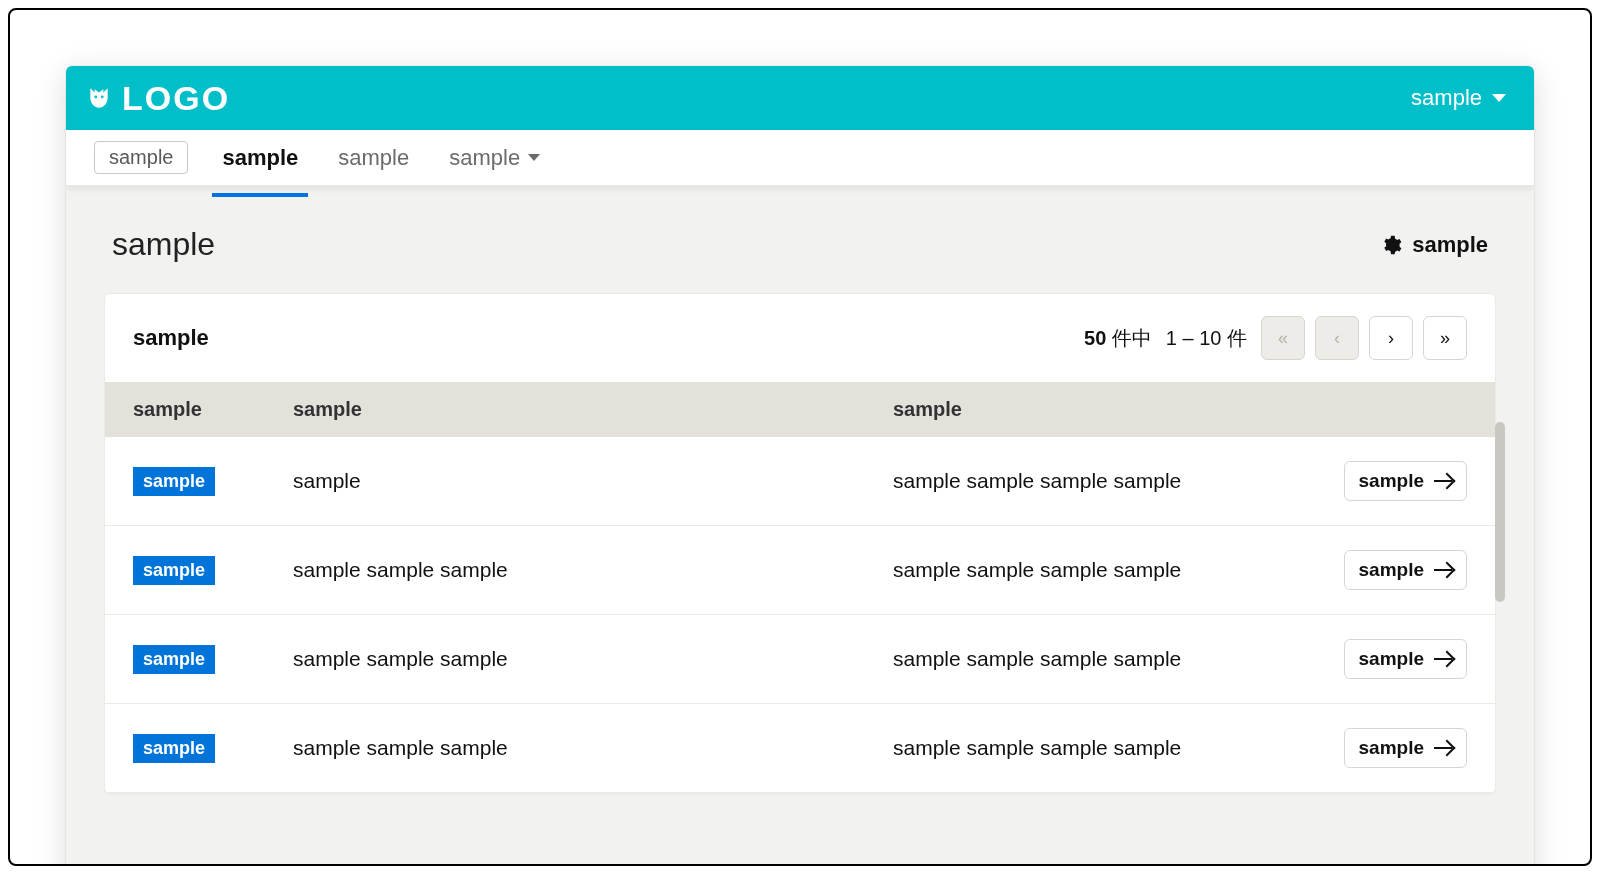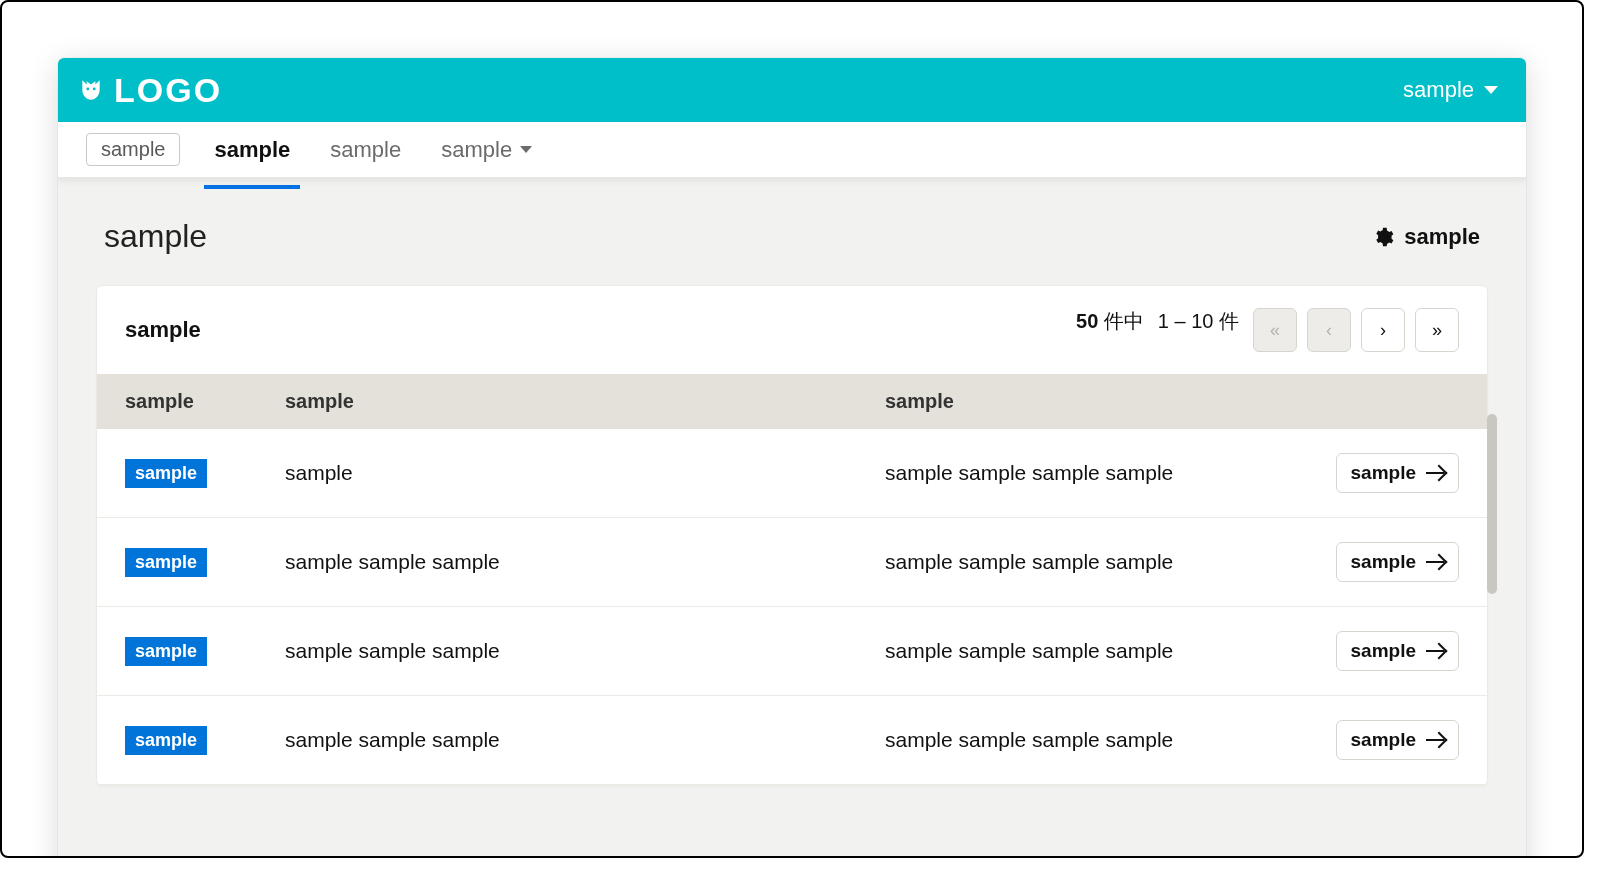--- a/index.html
+++ b/index.html
@@ -8,20 +8,21 @@
     background: #fff;
     width: 1600px;
     height: 874px;
     overflow: hidden;
   }
   .outer-frame {
     border: 2px solid #000;
     border-radius: 8px;
     width: 1584px;
     height: 858px;
+    margin: 8px;
     position: relative;
     background: #fff;
     overflow: hidden;
   }
   .app {
     position: absolute;
     left: 56px;
     top: 56px;
     right: 56px;
     bottom: -40px;
@@ -147,21 +148,21 @@
     justify-content: space-between;
     padding: 22px 28px;
   }
   .card-title {
     font-size: 22px;
     font-weight: 700;
     color: #111;
   }
   .paging {
     display: flex;
-    align-items: flex-start;
+    align-items: center;
     gap: 14px;
     font-size: 20px;
     color: #111;
   }
   .paging .count strong { font-weight:700; }
   .paging .range { font-weight:400; }
   .paging-btns { display:flex; gap:10px; }
   .pbtn {
     width: 44px; height: 44px;
     border: 1px solid #d8d5cf;

